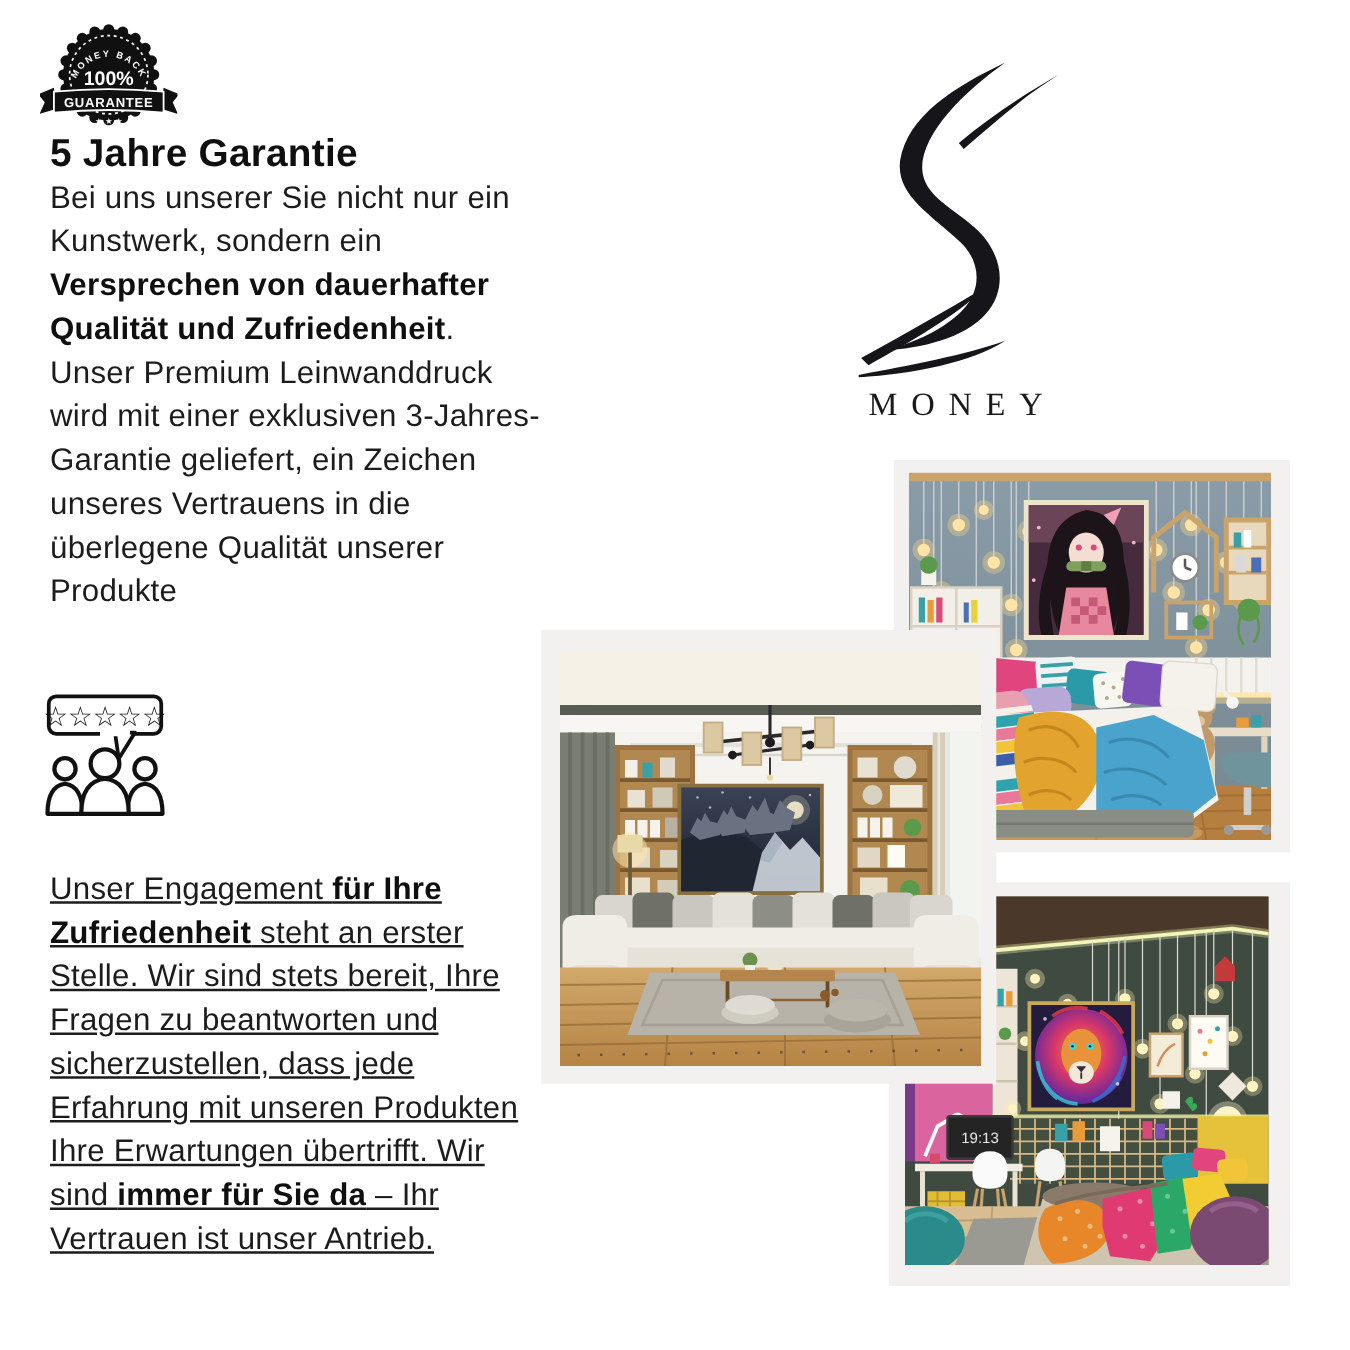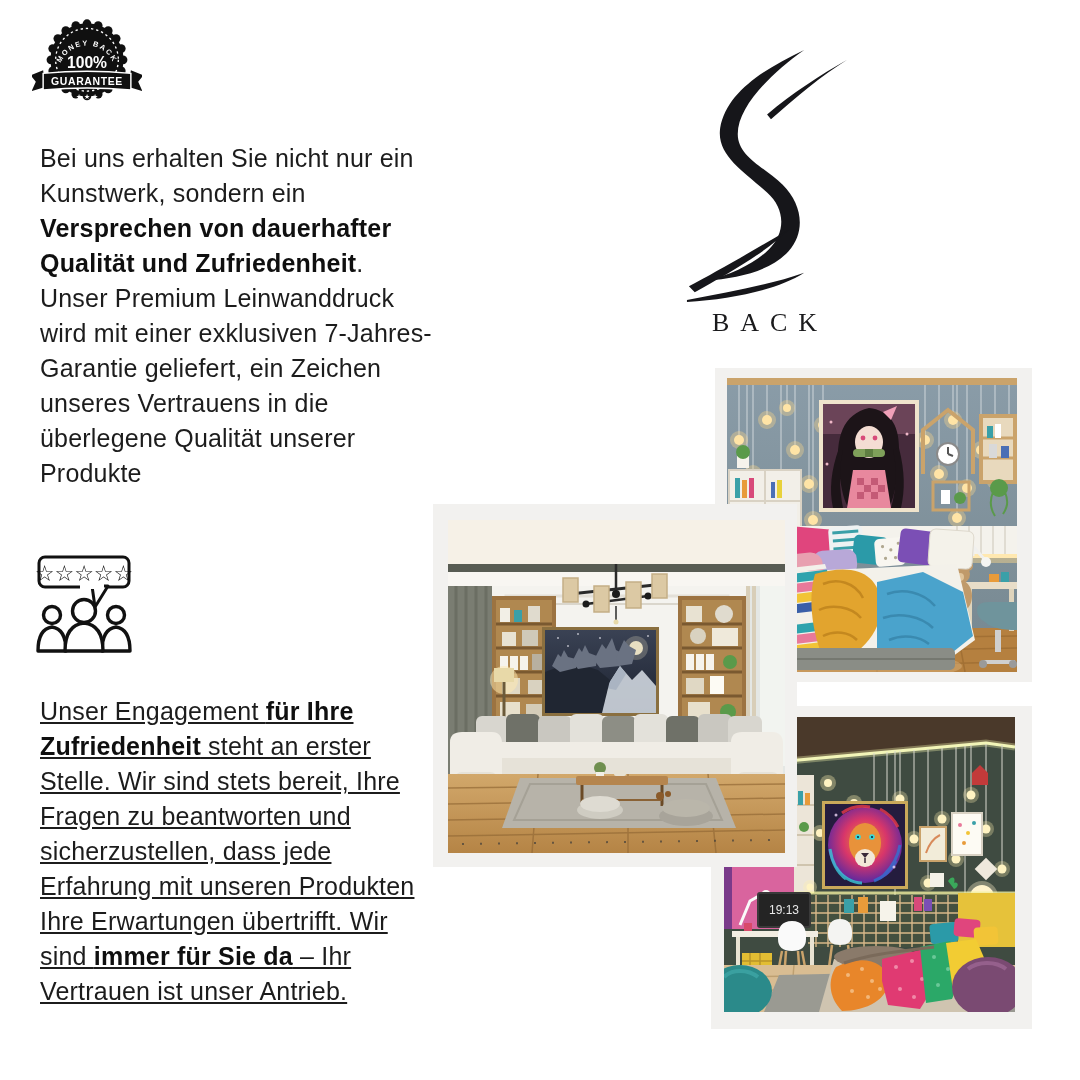--- a/index.html
+++ b/index.html
@@ -57,22 +57,23 @@
       <text font-size="7" font-weight="bold" fill="#ffffff" letter-spacing="1.6">
         <textPath href="#arcTop" startOffset="50%" text-anchor="middle">MONEY BACK</textPath>
       </text>
       <text x="50" y="48" text-anchor="middle" font-size="15" font-weight="bold" fill="#ffffff">100%</text>
       <path d="M8,53 Q50,49 92,53 L92,69 Q50,65 8,69 Z" fill="#101010" stroke="#ffffff" stroke-width="1.4"></path>
       <text x="50" y="64.5" text-anchor="middle" font-size="10" font-weight="bold" fill="#ffffff" letter-spacing="0.6">GUARANTEE</text>
       <text x="50" y="78" text-anchor="middle" font-size="6.5" fill="#ffffff" font-family="DejaVu Sans">★ ★ ★</text>
     </g>
   </svg>
 
+  <div class="abs h1" style="left:40px;top:105px;">5 Jahre Garantie</div>
   <div class="abs para" style="left:40px;top:141px;">
-    <span>Bei uns erhalten Sie nicht nur ein Kunstwerk, sondern ein </span><span class="b">Versprechen von dauerhafter Qualität und Zufriedenheit</span><span>. Unser Premium Leinwanddruck wird mit einer exklusiven 7-Jahres-Garantie geliefert, ein Zeichen unseres Vertrauens in die überlegene Qualität unserer Produkte</span>
+    <span>Bei uns unserer Sie nicht nur ein Kunstwerk, sondern ein </span><span class="b">Versprechen von dauerhafter Qualität und Zufriedenheit</span><span>. Unser Premium Leinwanddruck wird mit einer exklusiven 3-Jahres-Garantie geliefert, ein Zeichen unseres Vertrauens in die überlegene Qualität unserer Produkte</span>
   </div>
 
   <svg class="abs" style="left:36px;top:554px;" width="96" height="100" viewBox="0 0 96 100">
     <rect x="3" y="3" width="90" height="30" rx="6" fill="#ffffff" stroke="#111" stroke-width="3"></rect>
     <text x="48" y="27" text-anchor="middle" font-size="22" fill="#111" font-family="DejaVu Sans">☆☆☆☆☆</text>
     <path d="M56,32 L72,32 L59,53 Z" fill="#ffffff" stroke="#111" stroke-width="3" stroke-linejoin="round"></path>
     <rect x="44" y="29" width="24" height="6" fill="#ffffff"></rect>
     <g fill="#ffffff" stroke="#111" stroke-width="3.4" stroke-linejoin="round">
       <circle cx="16" cy="61" r="8.5"></circle>
       <path d="M2,97 Q2,75 16,73 Q30,75 30,97 Z"></path>
@@ -91,21 +92,21 @@
     <svg width="184" height="256" viewBox="0 0 170 262">
       <g fill="#16161a">
         <path d="M120,4 C78,24 40,48 34,84 C30,112 58,128 82,150 C100,166 102,190 84,208
                  C70,222 46,234 20,240 C52,238 86,230 104,210 C122,190 118,162 98,142
                  C80,124 52,114 52,90 C52,62 86,28 120,4 Z"></path>
         <path d="M82,70 C108,48 136,30 164,14 C138,30 112,52 86,75 Z"></path>
         <path d="M2,246 C32,230 70,208 104,188 C80,212 40,234 8,252 Z"></path>
         <path d="M0,260 C42,252 86,244 120,232 C92,250 45,259 0,262 Z"></path>
       </g>
     </svg>
-    <div class="wordmark" style="margin-top:2px;">BACK</div>
+    <div class="wordmark" style="margin-top:2px;">MONEY</div>
   </div>
 
   <div class="card" style="left:715px;top:368px;width:317px;height:314px;z-index:1;">
     <div class="photo" style="left:12px;top:10px;width:290px;height:294px;">
       <svg width="290" height="294" viewBox="0 0 290 294">
         <defs>
           <linearGradient id="gwall" x1="0" y1="0" x2="0" y2="1">
             <stop offset="0" stop-color="#8howeverff"></stop>
               <stop offset="0" stop-color="#8a9ca8"></stop>
             <stop offset="1" stop-color="#76878f"></stop>

